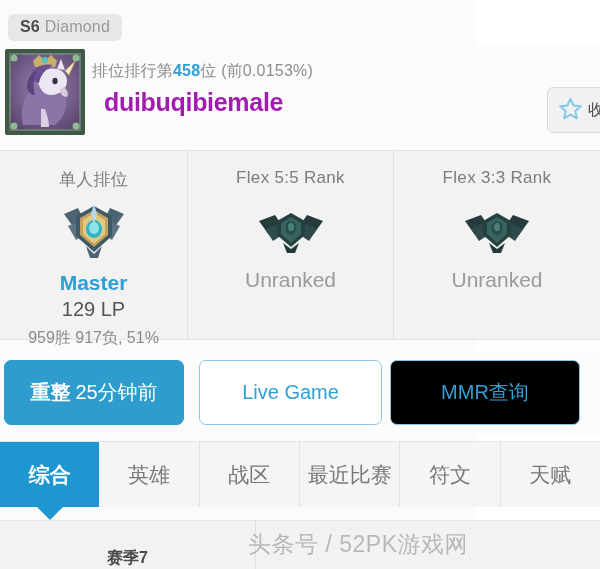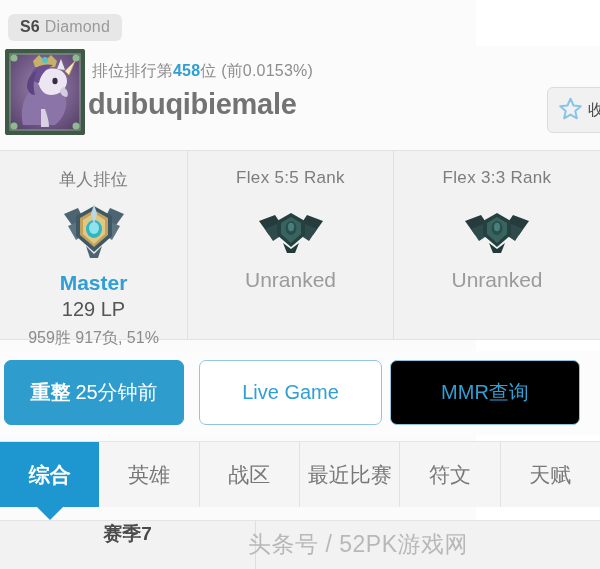--- a/index.html
+++ b/index.html
@@ -70,25 +70,25 @@
     color: #8d8d8d;
     white-space: nowrap;
     letter-spacing: 0.2px;
   }
   .rank-line .rank-num {
     color: #2f9fd4;
     font-weight: bold;
   }
   .summoner-name {
     position: absolute;
-    left: 88px;
+    left: 104px;
     top: 42px;
-    font-size: 29px;
-    font-weight: bold;
-    color: #737373;
+    font-size: 25px;
+    font-weight: bold;
+    color: #a21caf;
     letter-spacing: -0.3px;
     white-space: nowrap;
   }
   .fav-button {
     position: absolute;
     right: 13px;
     top: 41px;
     width: 84px;
     height: 46px;
     background: #f1f1f1;
@@ -265,23 +265,23 @@
     width: 600px;
     height: 49px;
     display: flex;
     background: #f2f2f2;
     border-top: 1px solid #e4e4e4;
     box-sizing: border-box;
   }
   .bottom-cell {
     position: relative;
     display: flex;
-    align-items: flex-start;
+    align-items: flex-end;
     justify-content: center;
-    font-size: 19px;
+    font-size: 16px;
     font-weight: bold;
     color: #4a4a4a;
     border-right: 1px solid #dedede;
     box-sizing: border-box;
   }
   .bottom-cell.left { flex: 0 0 256px; }
   .bottom-cell.mid {
     flex: 1 1 auto;
     color: #c2c2c2;
     font-weight: normal;

